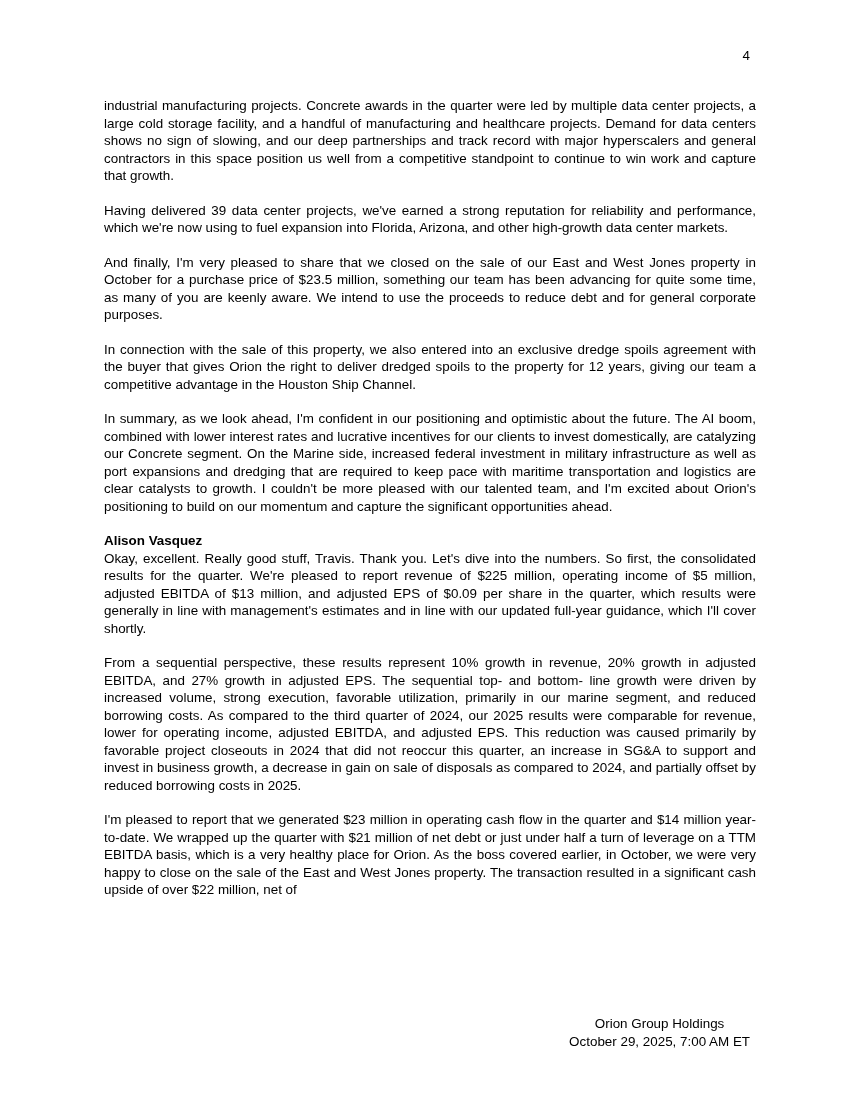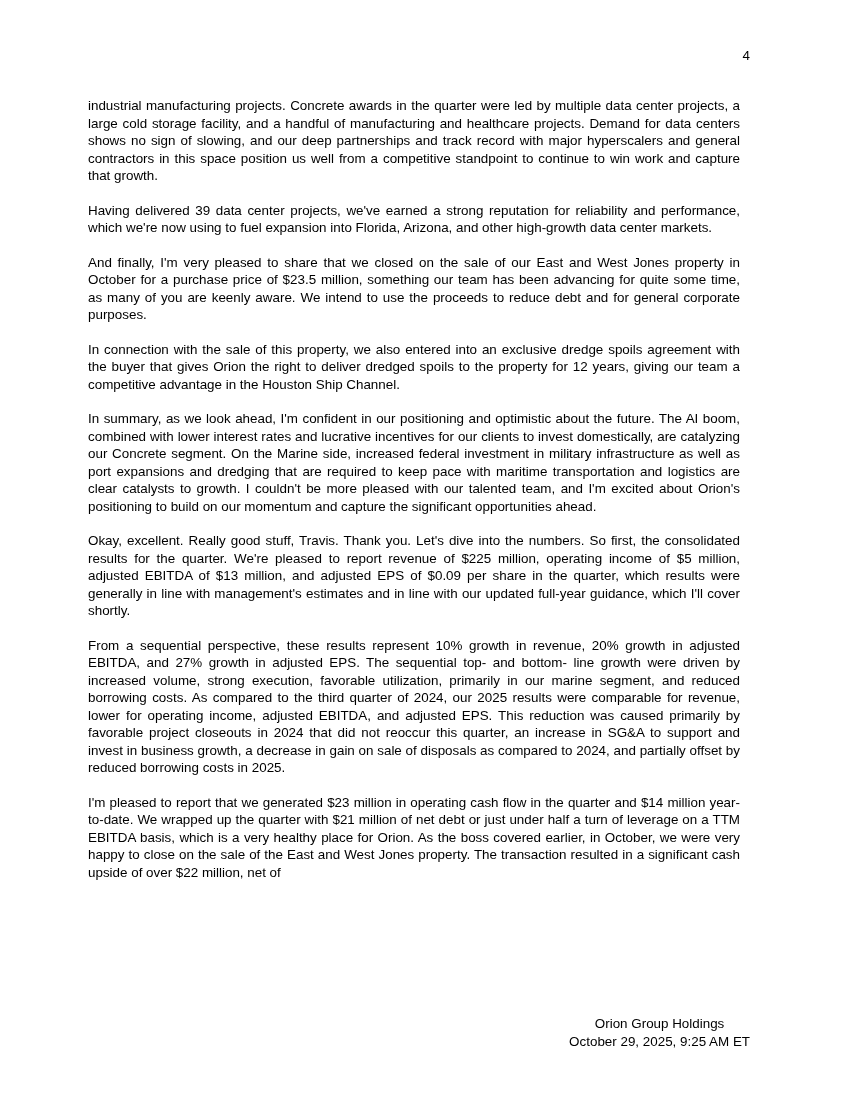--- a/index.html
+++ b/index.html
@@ -18,21 +18,21 @@
   .page-number {
     position: absolute;
     top: 47px;
     right: 99px;
     font-size: 13.4px;
     line-height: 17px;
   }
   .content {
     position: absolute;
     top: 97px;
-    left: 88px;
+    left: 104px;
     width: 652px;
     font-size: 13.4px;
     line-height: 17.5px;
     text-align: justify;
   }
   .para {
     margin: 0 0 17px 0;
   }
   .speaker-name {
     font-weight: bold;
@@ -52,23 +52,24 @@
 <div class="page-number">4</div>
 
 <div class="content">
   <p class="para">industrial manufacturing projects. Concrete awards in the quarter were led by multiple data center projects, a large cold storage facility, and a handful of manufacturing and healthcare projects. Demand for data centers shows no sign of slowing, and our deep partnerships and track record with major hyperscalers and general contractors in this space position us well from a competitive standpoint to continue to win work and capture that growth.</p>
   <p class="para">Having delivered 39 data center projects, we've earned a strong reputation for reliability and performance, which we're now using to fuel expansion into Florida, Arizona, and other high-growth data center markets.</p>
   <p class="para">And finally, I'm very pleased to share that we closed on the sale of our East and West Jones property in October for a purchase price of $23.5 million, something our team has been advancing for quite some time, as many of you are keenly aware. We intend to use the proceeds to reduce debt and for general corporate purposes.</p>
   <p class="para">In connection with the sale of this property, we also entered into an exclusive dredge spoils agreement with the buyer that gives Orion the right to deliver dredged spoils to the property for 12 years, giving our team a competitive advantage in the Houston Ship Channel.</p>
   <p class="para">In summary, as we look ahead, I'm confident in our positioning and optimistic about the future. The AI boom, combined with lower interest rates and lucrative incentives for our clients to invest domestically, are catalyzing our Concrete segment. On the Marine side, increased federal investment in military infrastructure as well as port expansions and dredging that are required to keep pace with maritime transportation and logistics are clear catalysts to growth. I couldn't be more pleased with our talented team, and I'm excited about Orion's positioning to build on our momentum and capture the significant opportunities ahead.</p>
 
   <div class="para">
+    <div class="speaker-name">Alison Vasquez</div>
     <div class="speaker-text">Okay, excellent. Really good stuff, Travis. Thank you. Let's dive into the numbers. So first, the consolidated results for the quarter. We're pleased to report revenue of $225 million, operating income of $5 million, adjusted EBITDA of $13 million, and adjusted EPS of $0.09 per share in the quarter, which results were generally in line with management's estimates and in line with our updated full-year guidance, which I'll cover shortly.</div>
   </div>
 
   <p class="para">From a sequential perspective, these results represent 10% growth in revenue, 20% growth in adjusted EBITDA, and 27% growth in adjusted EPS. The sequential top- and bottom- line growth were driven by increased volume, strong execution, favorable utilization, primarily in our marine segment, and reduced borrowing costs. As compared to the third quarter of 2024, our 2025 results were comparable for revenue, lower for operating income, adjusted EBITDA, and adjusted EPS. This reduction was caused primarily by favorable project closeouts in 2024 that did not reoccur this quarter, an increase in SG&amp;A to support and invest in business growth, a decrease in gain on sale of disposals as compared to 2024, and partially offset by reduced borrowing costs in 2025.</p>
   <p class="para">I'm pleased to report that we generated $23 million in operating cash flow in the quarter and $14 million year-to-date. We wrapped up the quarter with $21 million of net debt or just under half a turn of leverage on a TTM EBITDA basis, which is a very healthy place for Orion. As the boss covered earlier, in October, we were very happy to close on the sale of the East and West Jones property. The transaction resulted in a significant cash upside of over $22 million, net of</p>
 </div>
 
 <div class="footer">
   <div>Orion Group Holdings</div>
-  <div>October 29, 2025, 9:25 AM ET</div>
+  <div>October 29, 2025, 7:00 AM ET</div>
 </div>
 
 </body></html>

